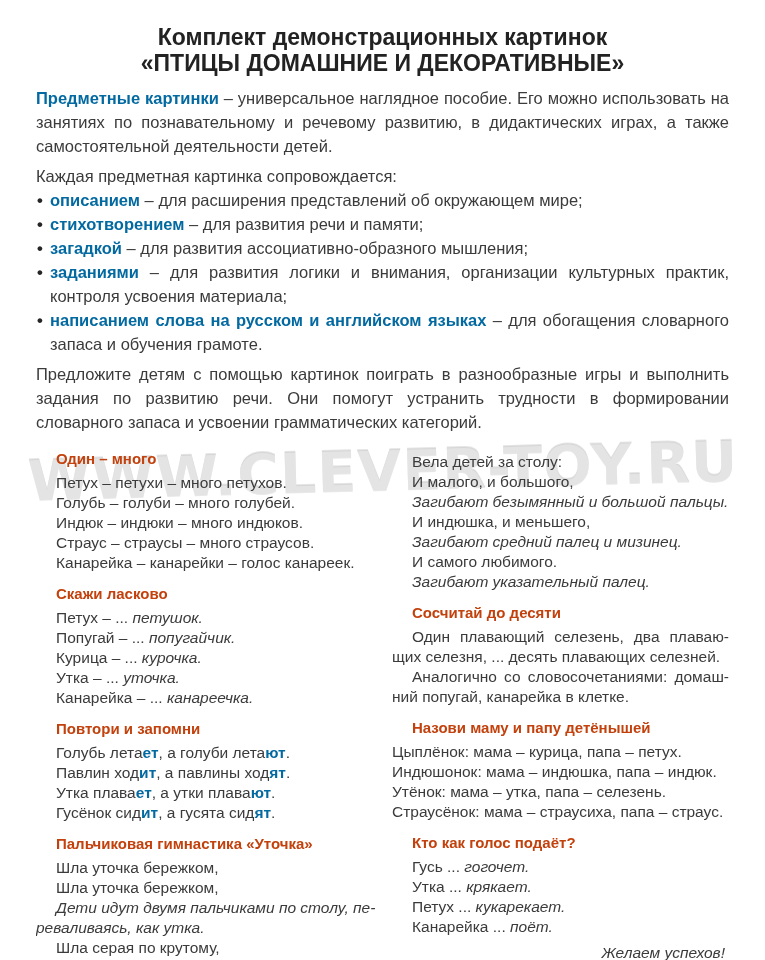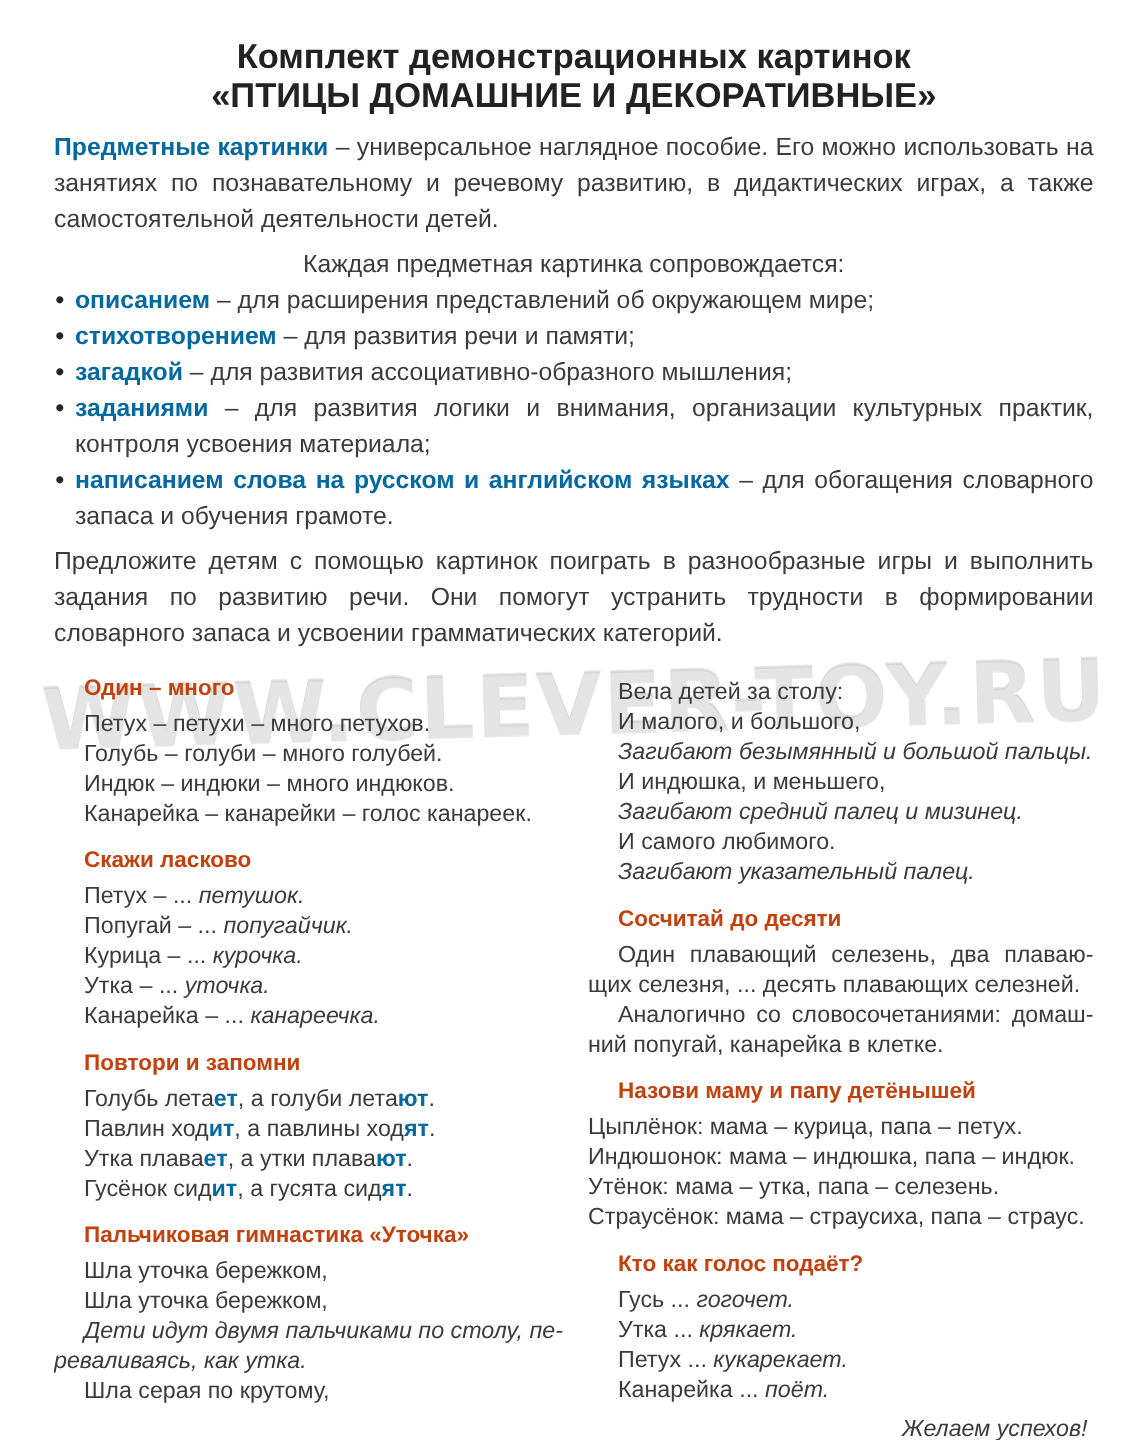--- a/index.html
+++ b/index.html
@@ -6,21 +6,21 @@
   .page{
     position:relative;
     width:765px;height:960px;
     background:#ffffff;
     font-family:"Liberation Sans","DejaVu Sans",sans-serif;
     color:#3b3b3b;
     overflow:hidden;
   }
   .content{position:relative;padding:24px 36px 0 36px;z-index:2;}
   .title{text-align:center;font-weight:bold;color:#222;font-size:23px;line-height:26px;margin-bottom:10px;}
-  .para{margin:0;font-size:16.5px;line-height:24px;text-align:center;}
+  .para{margin:0;font-size:16.5px;line-height:24px;}
   .just{text-align:justify;}
   .intro{margin-top:0;}
   .accompany{margin-top:6px;}
   .b{font-weight:bold;color:#0369a1;}
   .i{font-style:italic;}
   ul.bullets{margin:0;padding:0;list-style:none;}
   ul.bullets li{
     position:relative;padding-left:14px;margin:0;
     font-size:16.5px;line-height:24px;text-align:justify;
   }
@@ -76,20 +76,21 @@
       </ul>
 
     <p class="para just sugg">Предложите детям с помощью картинок поиграть в разнообразные игры и выпол­нить задания по развитию речи. Они помогут устранить трудности в формировании словарного запаса и усвоении грамматических категорий.</p>
 
     <div class="cols">
       <div class="col col-left" id="col-left">
           <h3>Один – много</h3>
           <p class="tline ind"><span class="">Петух – петухи – много петухов.</span></p>
           <p class="tline ind"><span class="">Голубь – голуби – много голубей.</span></p>
           <p class="tline ind"><span class="">Индюк – индюки – много индюков.</span></p>
+          <p class="tline ind"><span class="">Страус – страусы – много страусов.</span></p>
           <p class="tline ind"><span class="">Канарейка – канарейки – голос канареек.</span></p>
           <h3>Скажи ласково</h3>
           <p class="tline ind"><span class="">Петух – ... </span><span class="i">петушок.</span></p>
           <p class="tline ind"><span class="">Попугай – ... </span><span class="i">попугайчик.</span></p>
           <p class="tline ind"><span class="">Курица – ... </span><span class="i">курочка.</span></p>
           <p class="tline ind"><span class="">Утка – ... </span><span class="i">уточка.</span></p>
           <p class="tline ind"><span class="">Канарейка – ... </span><span class="i">канареечка.</span></p>
           <h3>Повтори и запомни</h3>
           <p class="tline ind"><span class="">Голубь лета</span><span class="b">ет</span><span class="">, а голуби лета</span><span class="b">ют</span><span class="">.</span></p>
           <p class="tline ind"><span class="">Павлин ход</span><span class="b">ит</span><span class="">, а павлины ход</span><span class="b">ят</span><span class="">.</span></p>

